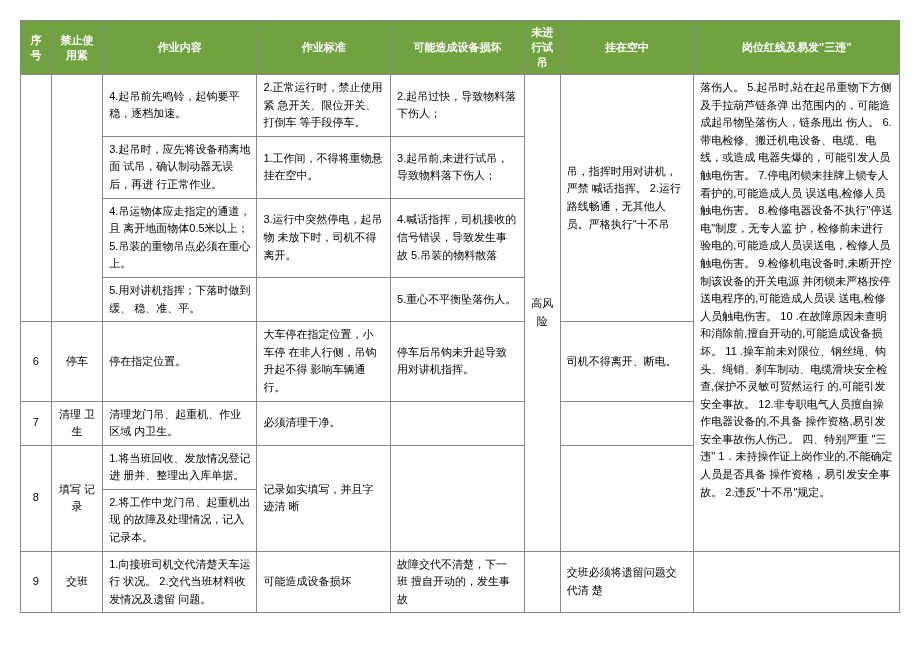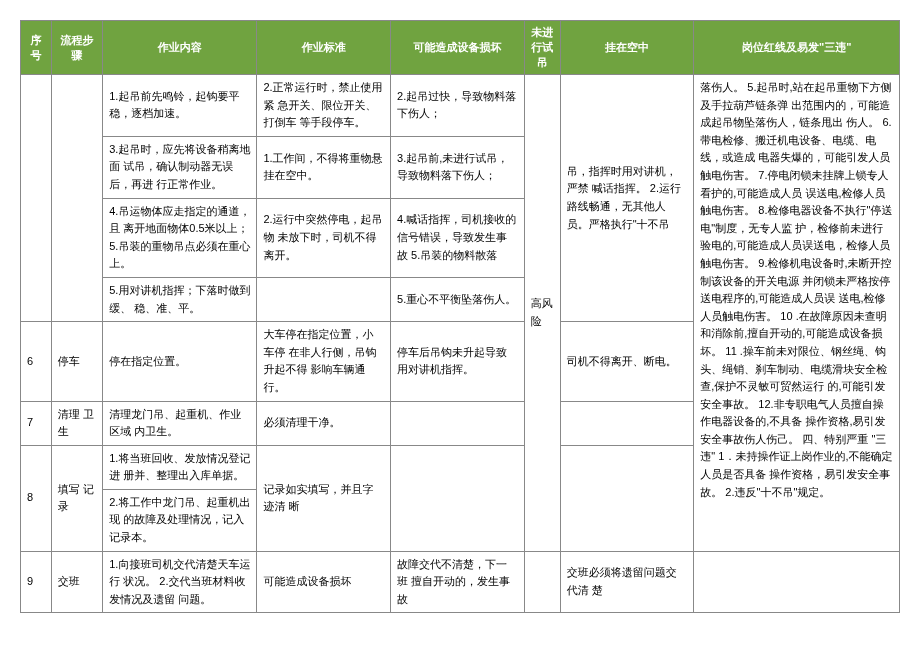--- a/index.html
+++ b/index.html
@@ -30,21 +30,21 @@
       color: #fff;
       font-weight: bold;
       text-align: center;
       font-size: 11px;
     }
     td {
       text-align: left;
       line-height: 1.6;
     }
     td.center {
-      text-align: left;
+      text-align: center;
     }
     .col-seq { width: 30px; }
     .col-step { width: 50px; }
     .col-content { width: 150px; }
     .col-standard { width: 130px; }
     .col-risk { width: 130px; }
     .col-level { width: 35px; }
     .col-measure { width: 130px; }
     .col-redline { width: 200px; }
   </style>
@@ -58,34 +58,34 @@
       <col class="col-content">
       <col class="col-standard">
     <col class="col-risk">
       <col class="col-level">
       <col class="col-measure">
       <col class="col-redline">
   </colgroup>
   <thead>
     <tr>
       <th>序号</th>
-      <th>流程步骤</th>
+      <th>禁止使用紧</th>
       <th>作业内容</th>
       <th>作业标准</th>
       <th>可能造成设备损坏</th>
       <th>未进行试吊</th>
       <th>挂在空中</th>
       <th>岗位红线及易发"三违"</th>
     </tr>
   </thead>
   <tbody>
     <tr>
       <td class="center" rowspan="4"></td>
       <td class="center" rowspan="4"></td>
-      <td>1.起吊前先鸣铃，起钩要平稳，逐档加速。</td>
+      <td>4.起吊前先鸣铃，起钩要平稳，逐档加速。</td>
       <td>2.正常运行时，禁止使用紧 急开关、限位开关、打倒车 等手段停车。</td>
       <td>2.起吊过快，导致物料落 下伤人；</td>
       <td class="center" rowspan="8">高风险</td>
       <td rowspan="4">吊，指挥时用对讲机，严禁 喊话指挥。
 2.运行路线畅通，无其他人 员。严格执行"十不吊</td>
       <td rowspan="8" style="vertical-align:top;">落伤人。
 5.起吊时,站在起吊重物下方侧及手拉葫芦链条弹 出范围内的，可能造成起吊物坠落伤人，链条甩出 伤人。
 6.带电检修、搬迁机电设备、电缆、电线，或造成 电器失爆的，可能引发人员触电伤害。
 7.停电闭锁未挂牌上锁专人看护的,可能造成人员 误送电,检修人员触电伤害。
 8.检修电器设备不执行"停送电"制度，无专人监 护，检修前未进行验电的,可能造成人员误送电，检修人员触电伤害。
@@ -98,21 +98,21 @@
 2.违反"十不吊"规定。</td>
     </tr>
     <tr>
       <td>3.起吊时，应先将设备稍离地面 试吊，确认制动器无误后，再进 行正常作业。</td>
       <td>1.工作间，不得将重物悬 挂在空中。</td>
       <td>3.起吊前,未进行试吊，导致物料落下伤人；</td>
     </tr>
     <tr>
       <td>4.吊运物体应走指定的通道，且 离开地面物体0.5米以上；
 5.吊装的重物吊点必须在重心 上。</td>
-      <td>2.运行中突然停电，起吊物 未放下时，司机不得离开。</td>
+      <td>3.运行中突然停电，起吊物 未放下时，司机不得离开。</td>
       <td>4.喊话指挥，司机接收的 信号错误，导致发生事故
 5.吊装的物料散落</td>
     </tr>
     <tr>
       <td>5.用对讲机指挥；下落时做到缓、 稳、准、平。</td>
       <td></td>
       <td>5.重心不平衡坠落伤人。</td>
     </tr>
     <tr>
       <td class="center">6</td>

